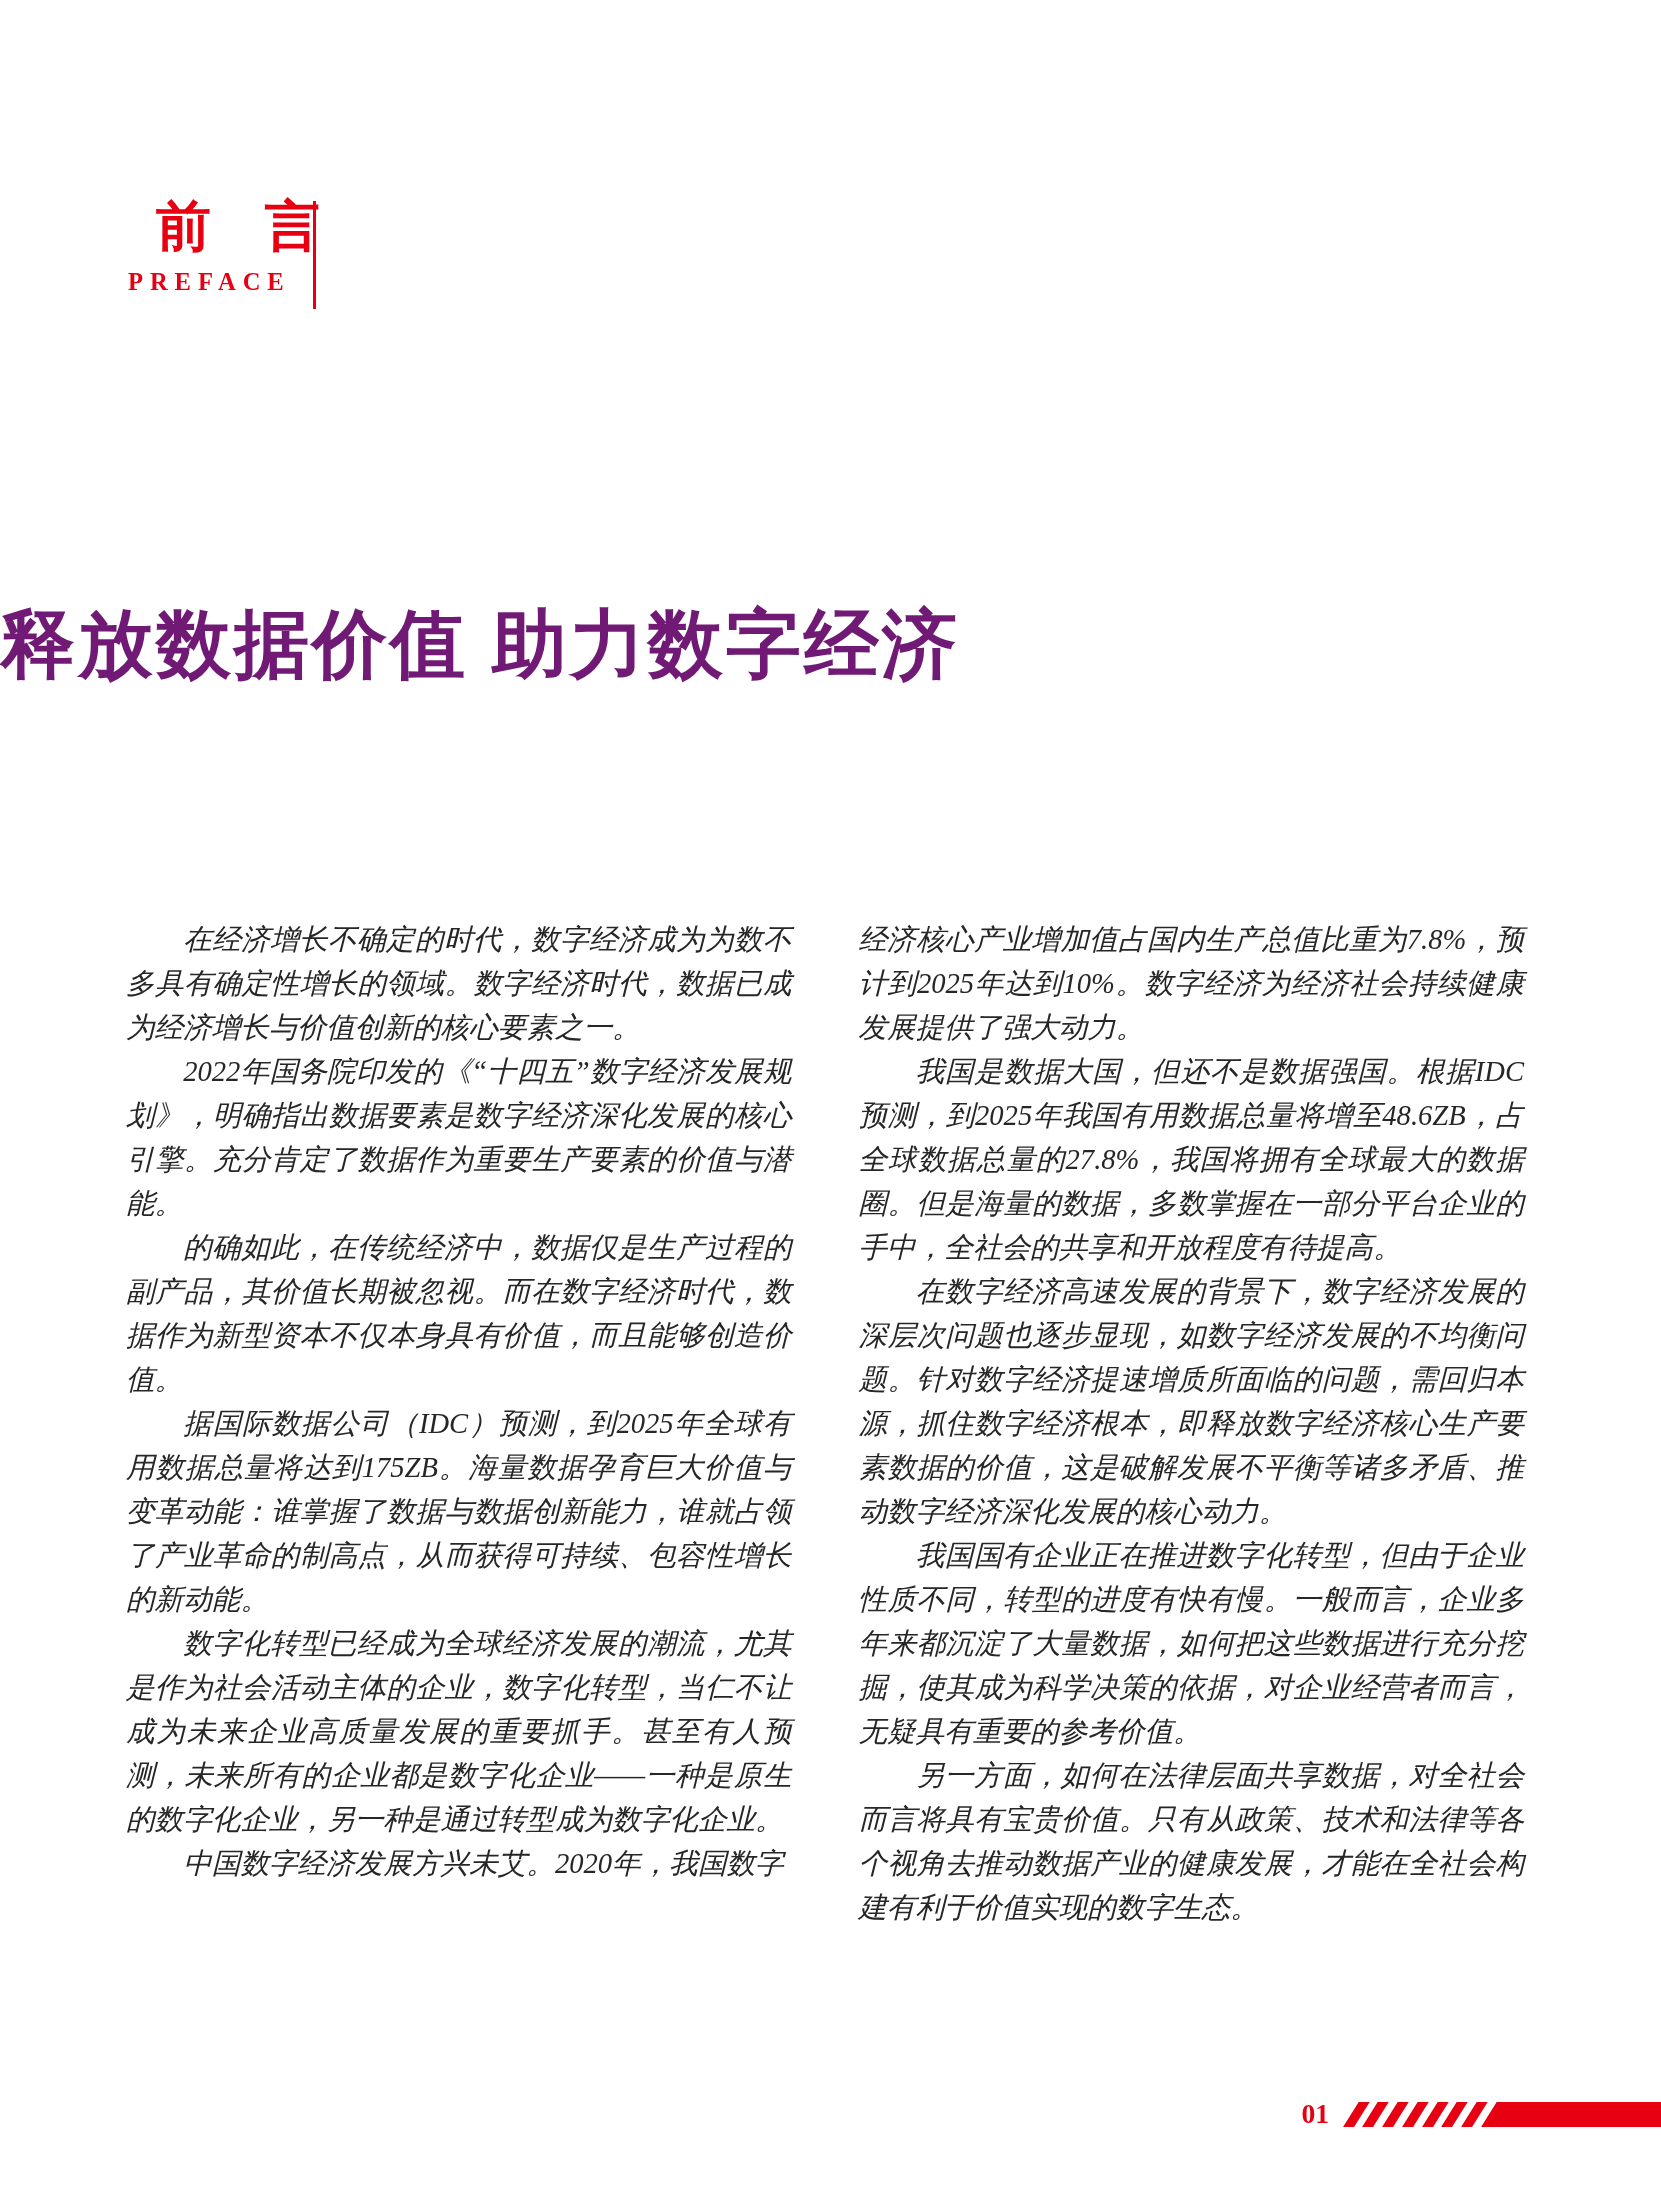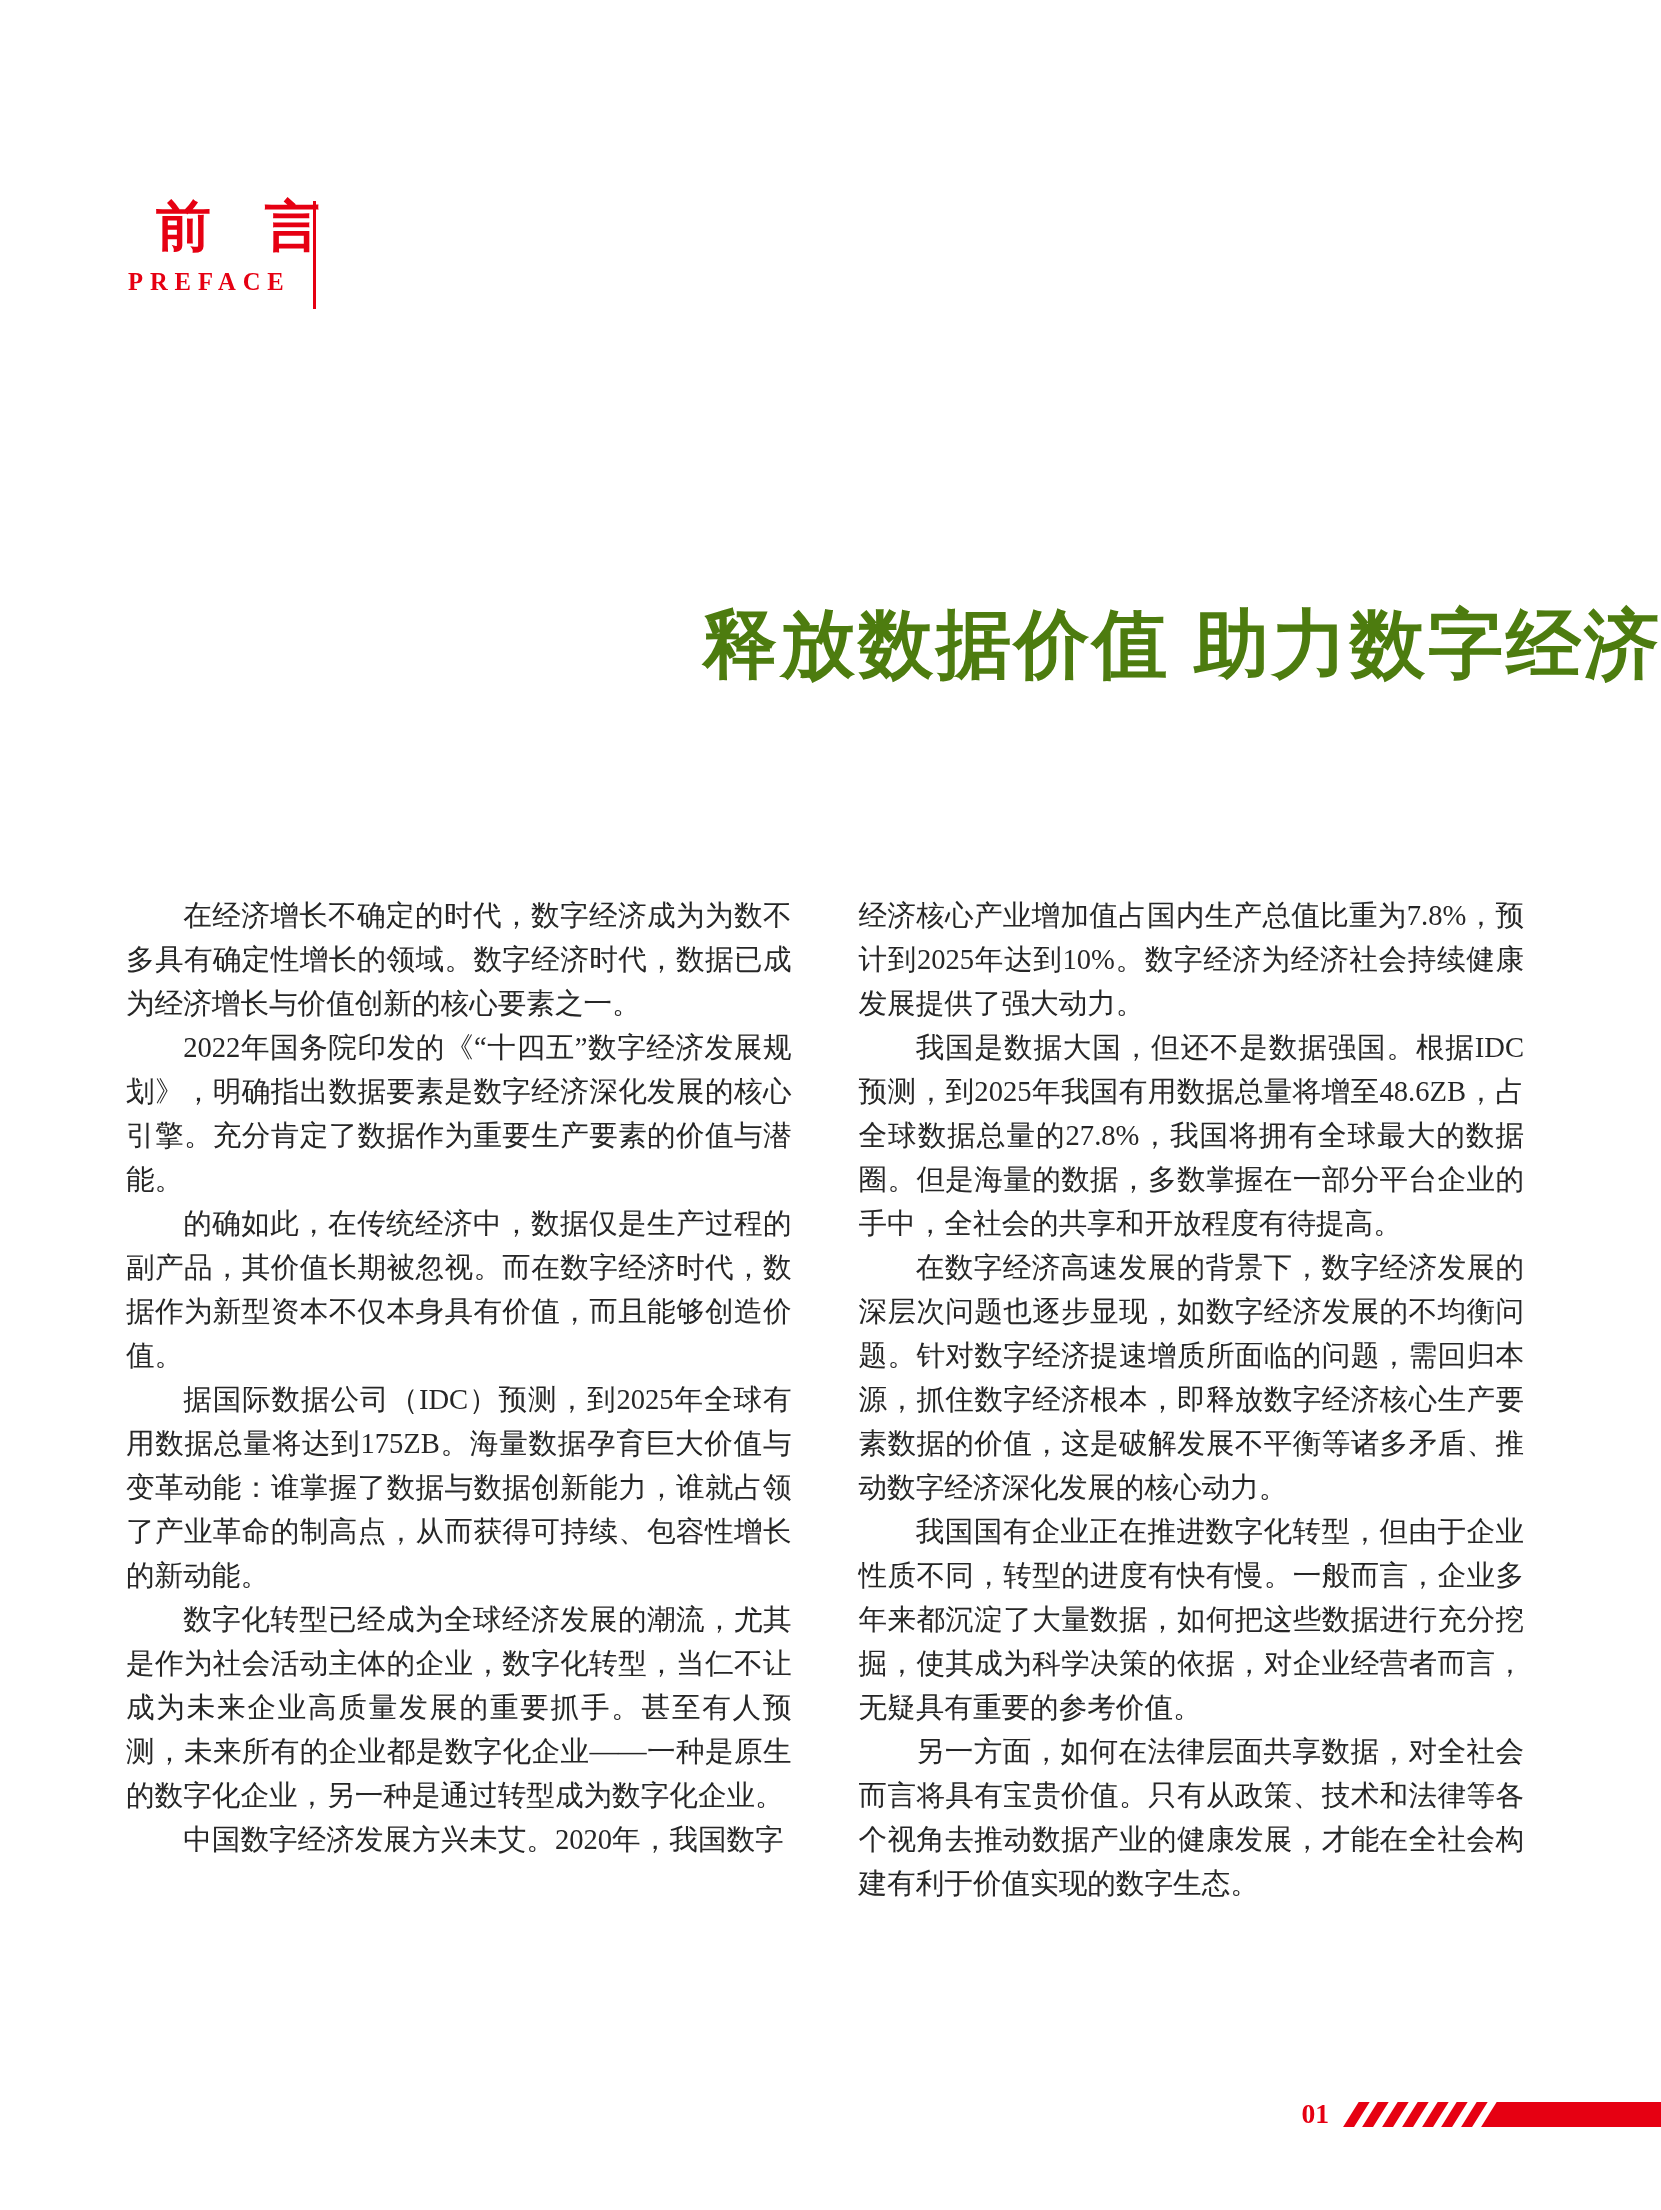--- a/index.html
+++ b/index.html
@@ -46,38 +46,39 @@
     height: 108px;
     background: #e60012;
   }
 
   
   .main-title {
     position: absolute;
     left: 0;
     top: 599px;
     width: 100%;
-    text-align: right;
+    text-align: left;
     font-family: "Liberation Sans", sans-serif;
     font-weight: 900;
     font-size: 75px;
     line-height: 1.2;
-    color: #4d7c0f;
+    color: #701a75;
     letter-spacing: 3px;
     white-space: pre;
   }
 
   
   .columns {
     position: absolute;
     left: 126px;
     right: 138px;
-    top: 894px;
+    top: 918px;
     display: flex;
     gap: 67px;
+    font-style: italic;
   }
   .col { flex: 1 1 0; }
   .col p {
     font-family: "Liberation Serif", serif;
     font-size: 28.6px;
     line-height: 44px;
     color: #262626;
     text-align: justify;
     text-indent: 2em;
     text-justify: inter-ideograph;

